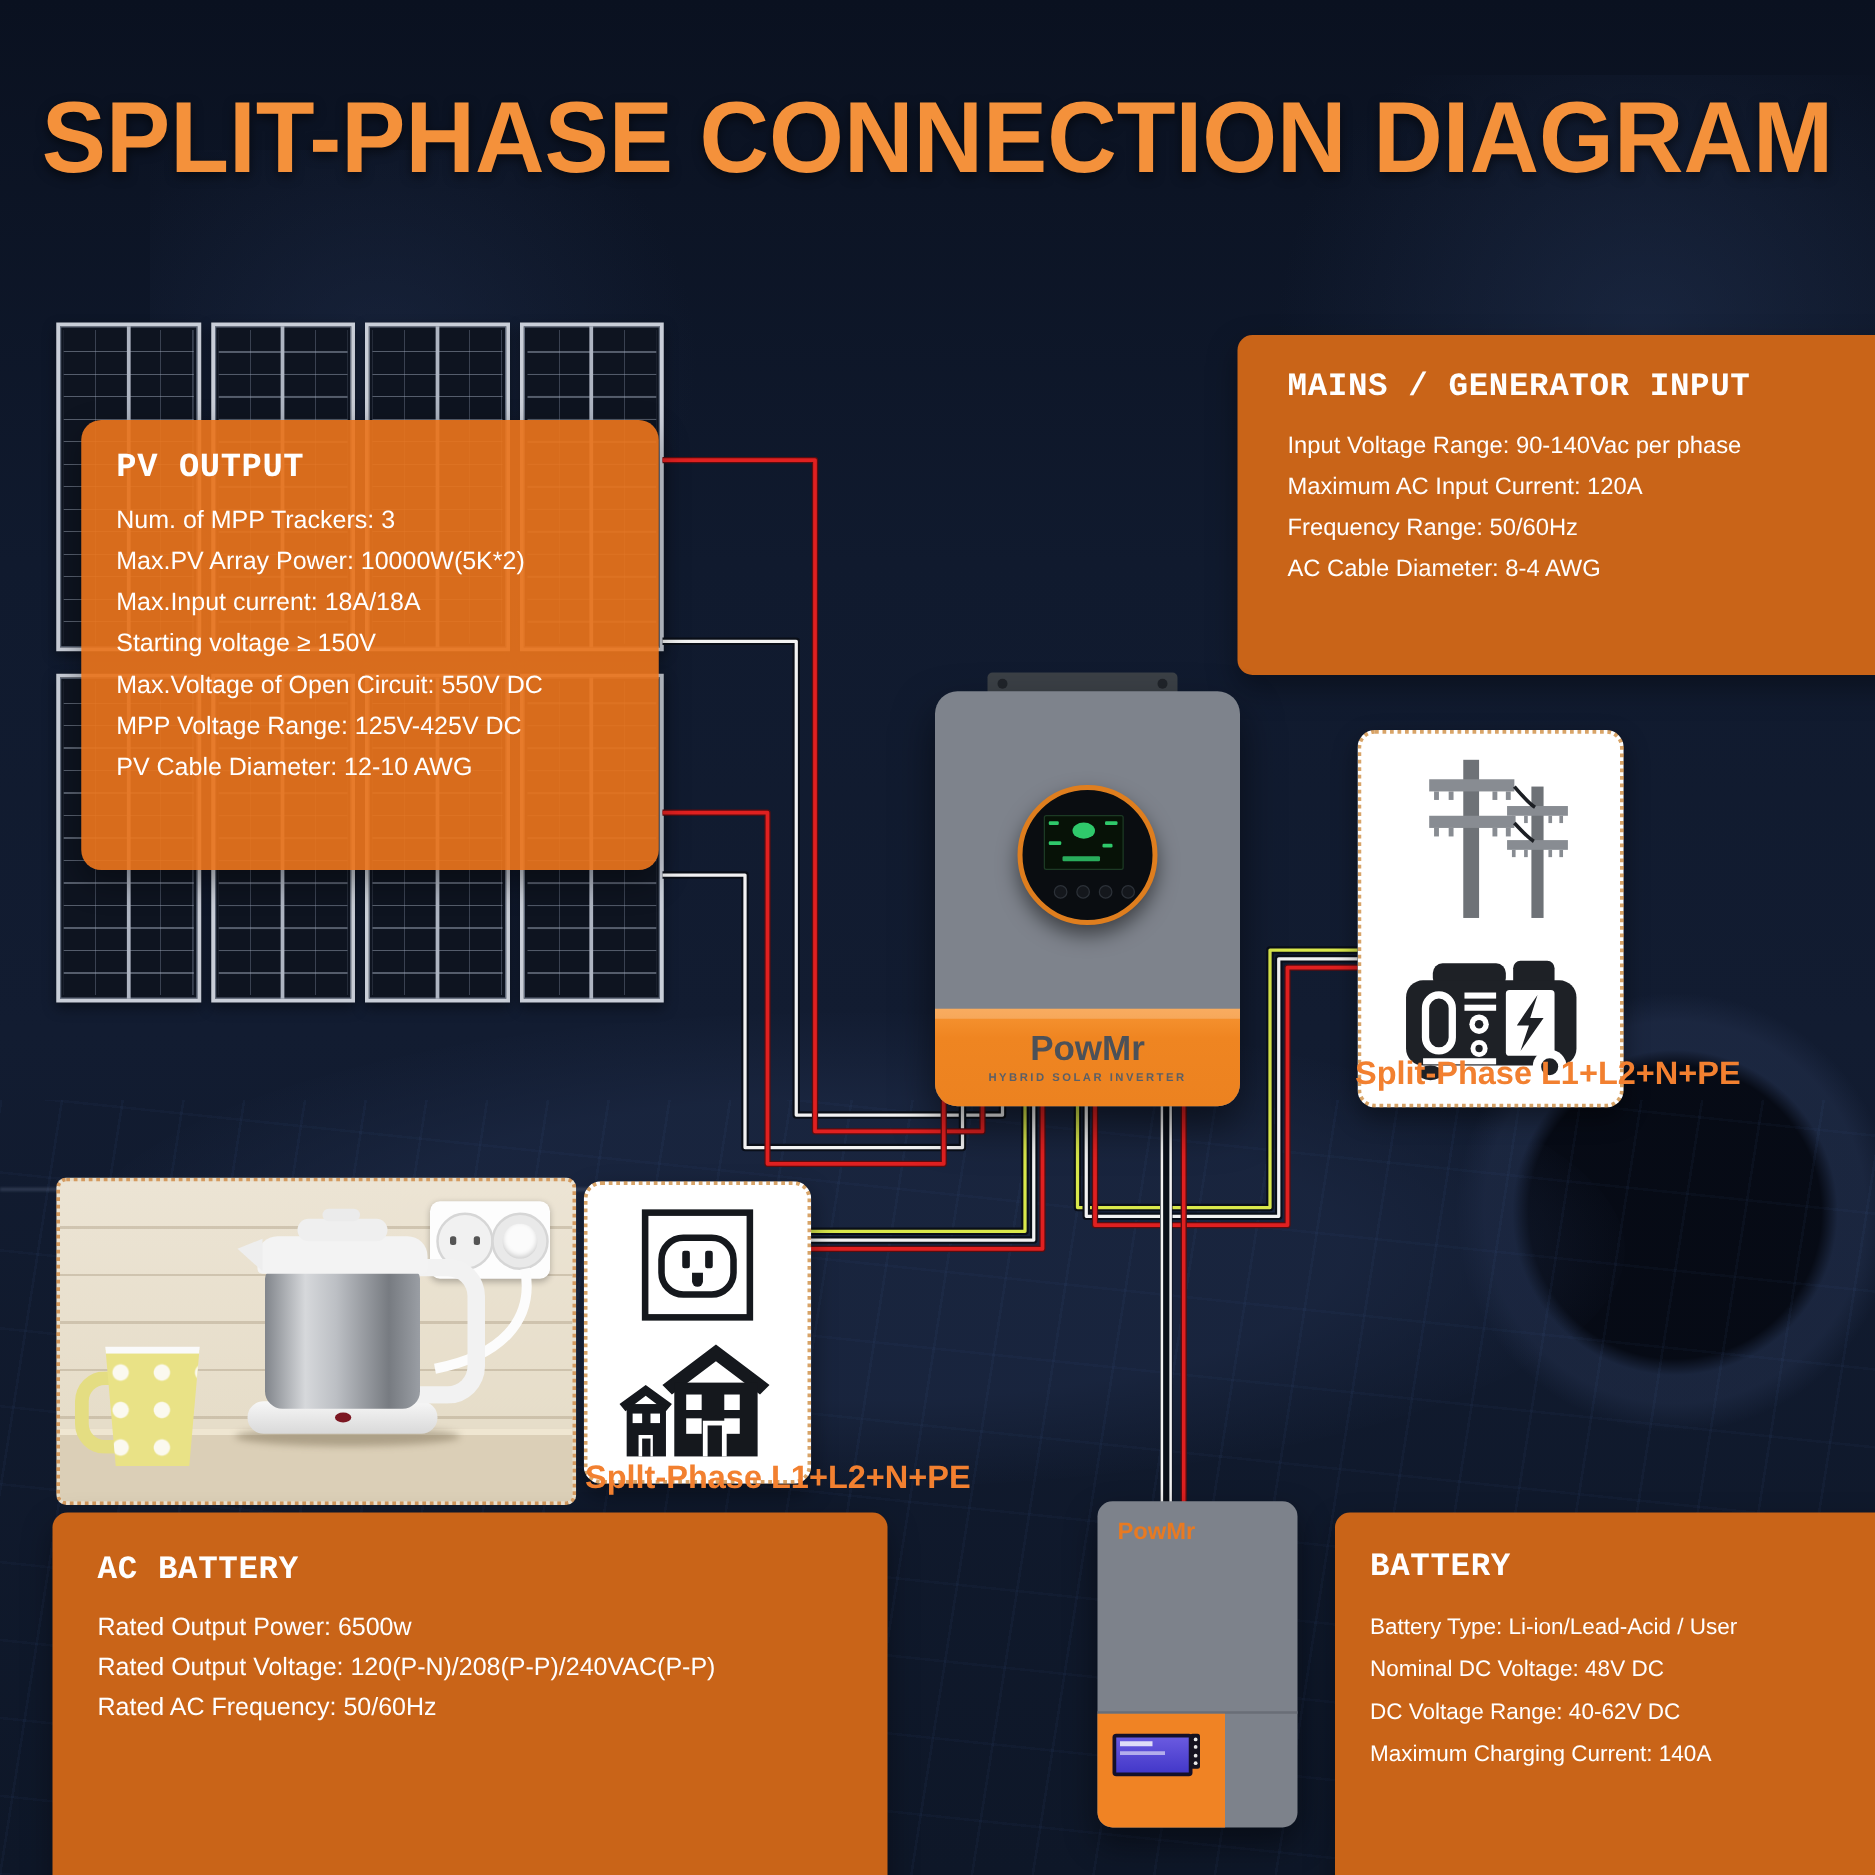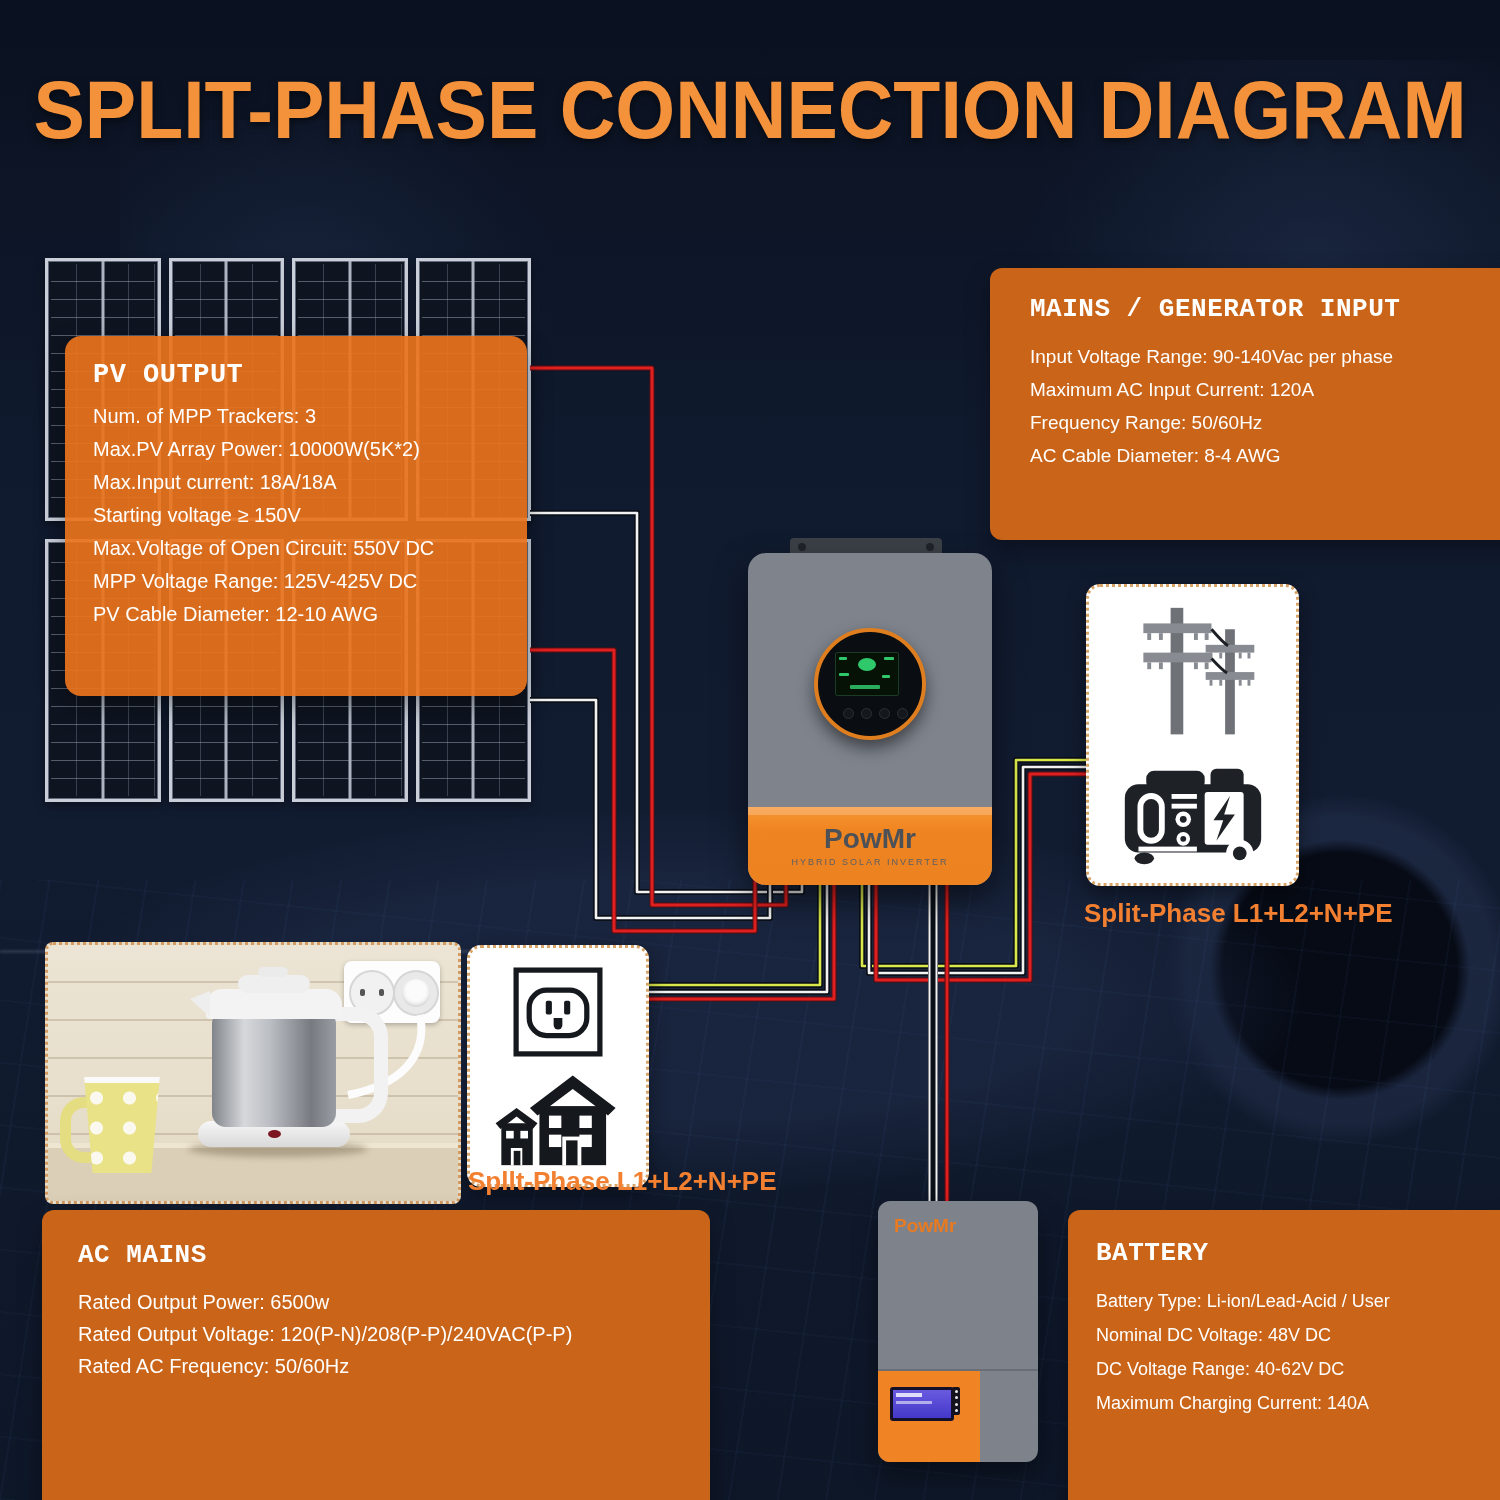--- a/index.html
+++ b/index.html
@@ -53,33 +53,33 @@
   .battery-card{left:1068px;top:1210px;width:392px;height:252px;padding:28px 28px;}
   .battery-card .spec-line{font-size:18px;line-height:34px;}
   
   .white-box{position:absolute;background:#fff;border-radius:14px;border:3px dotted #d8a468;
     box-shadow:0 8px 20px rgba(0,0,0,.4);display:flex;flex-direction:column;
     align-items:center;justify-content:space-around;}
   .gen-box{left:1086px;top:584px;width:207px;height:276px;padding:10px 0;}
   .outlet-box{left:467px;top:945px;width:176px;height:212px;padding:12px 0;}
   .split-label{position:absolute;font-size:26px;font-weight:700;color:var(--label-orange,#F28030);
     white-space:nowrap;}
-  .gen-label{left:1084px;top:898px;}
+  .gen-label{left:1084px;top:843px;}
   .outlet-label{left:468px;top:1166px;}
   
   .bracket{position:absolute;left:790px;top:538px;width:152px;height:20px;background:#3b4046;border-radius:4px;}
   .bracket .screw{position:absolute;top:5px;width:8px;height:8px;border-radius:50%;background:#20242a;}
   .inverter{position:absolute;left:748px;top:553px;width:244px;height:332px;background:#7e838c;
     border-radius:18px;box-shadow:0 16px 32px rgba(0,0,0,.5);}
   .inv-band{position:absolute;left:0;right:0;bottom:0;height:78px;border-radius:0 0 18px 18px;
     background:linear-gradient(180deg,#F79533 0%,#EF8521 30%,#EC8220 100%);
     display:flex;flex-direction:column;align-items:center;justify-content:center;}
   .inv-band::before{content:'';position:absolute;left:0;right:0;top:0;height:8px;background:rgba(255,255,255,.22);}
   .inv-brand{font-size:28px;font-weight:800;color:#4c5158;letter-spacing:0;line-height:1;}
-  .inv-tag{font-size:9px;font-weight:400;letter-spacing:2px;color:#5a5f67;margin-top:4px;}
+  .inv-tag{font-size:9px;font-weight:700;letter-spacing:2px;color:#5a5f67;margin-top:4px;}
   .display{position:absolute;left:66px;top:75px;width:104px;height:104px;border-radius:50%;
     background:#0a0d11;border:4px solid #DF7E1E;box-shadow:0 8px 16px rgba(0,0,0,.5);}
   .lcd{position:absolute;left:17px;top:20px;width:62px;height:42px;background:#071207;
     border:1px solid #1c3a24;border-radius:2px;}
   .lcd i{position:absolute;background:#2fc96b;border-radius:1px;}
   .lcd .oval{left:22px;top:5px;width:18px;height:13px;border-radius:50%;}
   .lcd .b1{left:3px;top:4px;width:8px;height:3px;}   .lcd .b2{left:48px;top:4px;width:10px;height:3px;}
   .lcd .b3{left:3px;top:20px;width:10px;height:3px;} .lcd .b4{left:46px;top:22px;width:8px;height:3px;}
   .lcd .b5{left:14px;top:32px;width:30px;height:4px;opacity:.85;}
   .disp-btns{position:absolute;left:25px;top:76px;display:flex;gap:7px;}
@@ -341,21 +341,21 @@
     <div class="kettle-body"></div>
     <div class="kettle-top"></div>
     <div class="kettle-lid"></div>
     <div class="kettle-knob"></div>
     <div class="kettle-spout"></div>
     <div class="mug-handle"></div>
     <div class="mug"></div>
   </div>
 
   <div class="spec-card ac-card">
-    <div class="spec-title">AC MAINS</div>
+    <div class="spec-title">AC BATTERY</div>
     <div>
         <div class="spec-line">Rated Output Power: 6500w</div>
         <div class="spec-line">Rated Output Voltage: 120(P-N)/208(P-P)/240VAC(P-P)</div>
         <div class="spec-line">Rated AC Frequency: 50/60Hz</div>
       </div>
   </div>
 
   <div class="battery-unit">
     <div class="bu-brand">PowMr</div>
     <div class="bu-div"></div>

